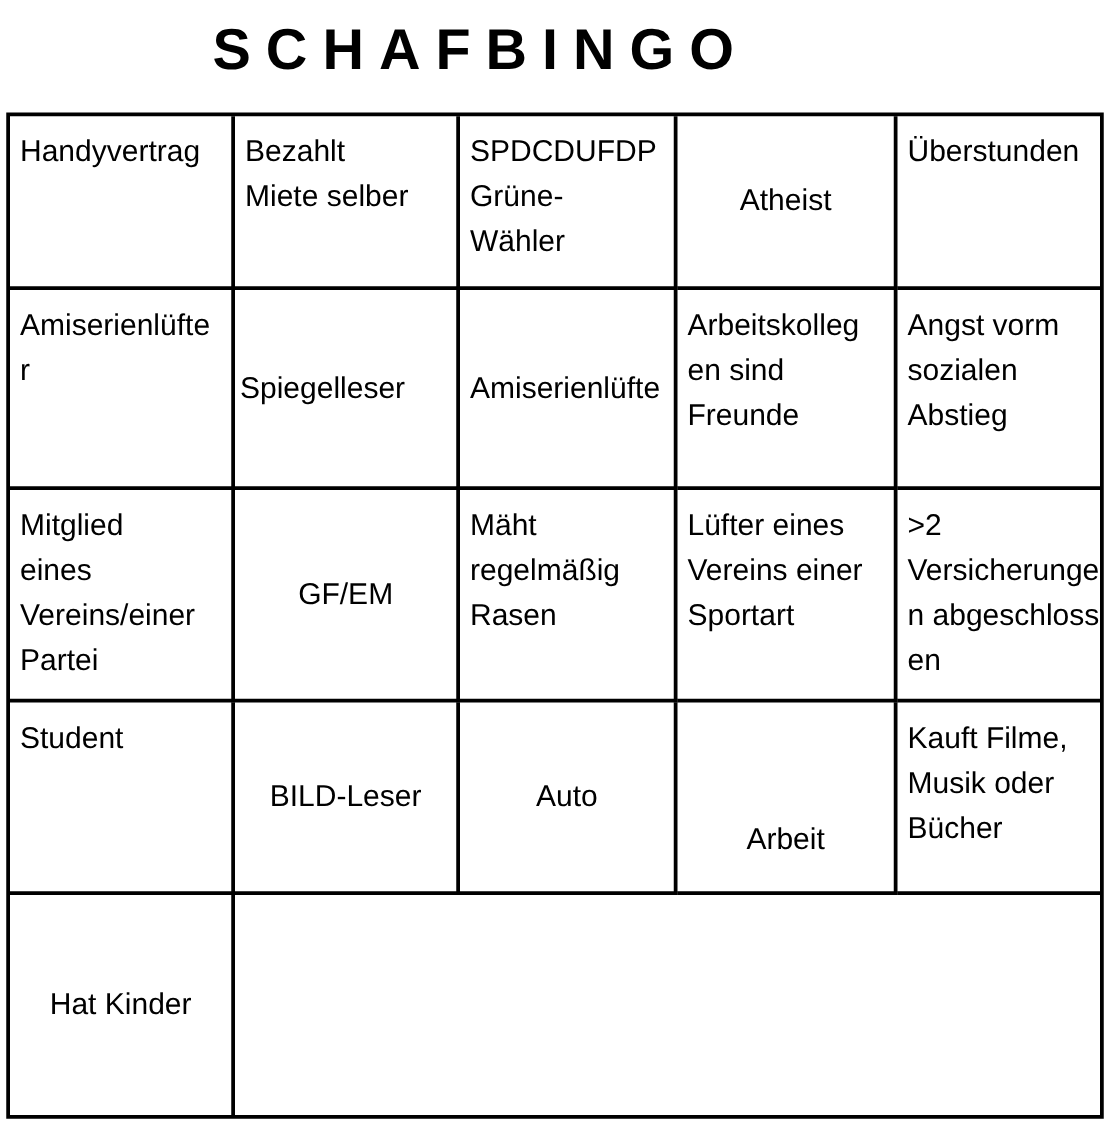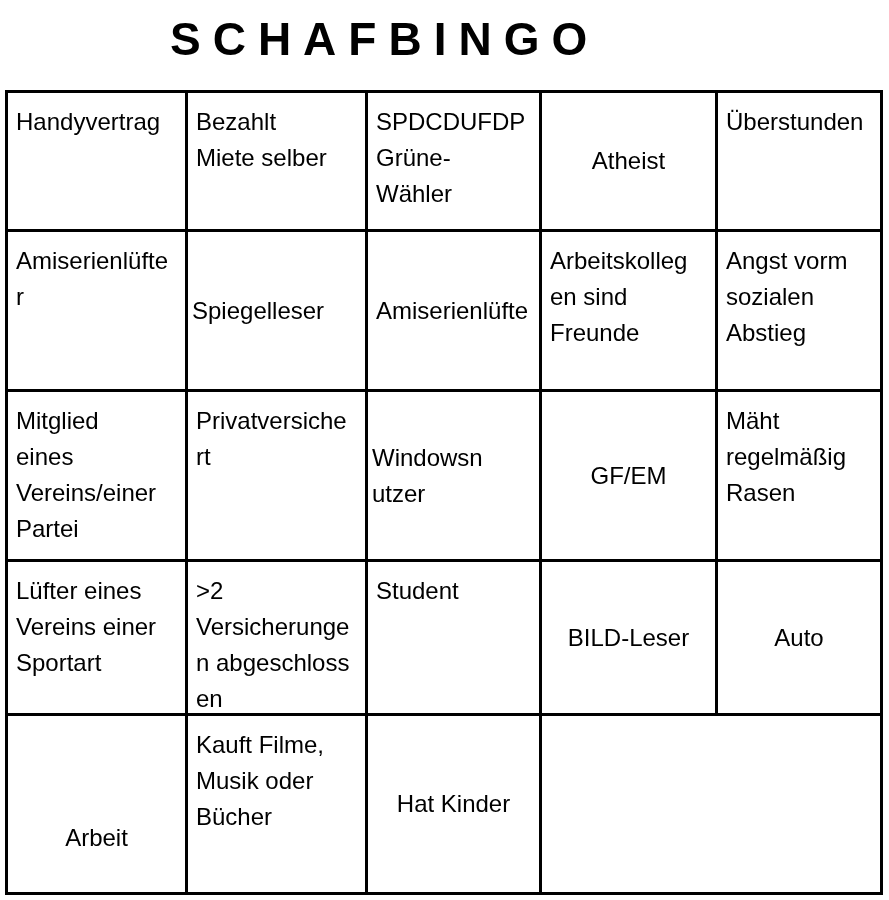--- a/index.html
+++ b/index.html
@@ -89,24 +89,20 @@
       <div class="cell tl">Arbeitskolleg
 en sind
 Freunde</div>
       <div class="cell tl">Angst vorm
 sozialen
 Abstieg</div>
       <div class="cell tl">Mitglied
 eines
 Vereins/einer
 Partei</div>
-      <div class="cell tl">Privatversiche
-rt</div>
-      <div class="cell mlp">Windowsn
-utzer</div>
       <div class="cell mc">GF/EM</div>
       <div class="cell tl">Mäht
 regelmäßig
 Rasen</div>
       <div class="cell tl">Lüfter eines
 Vereins einer
 Sportart</div>
       <div class="cell tl">&gt;2
 Versicherunge
 n abgeschloss

